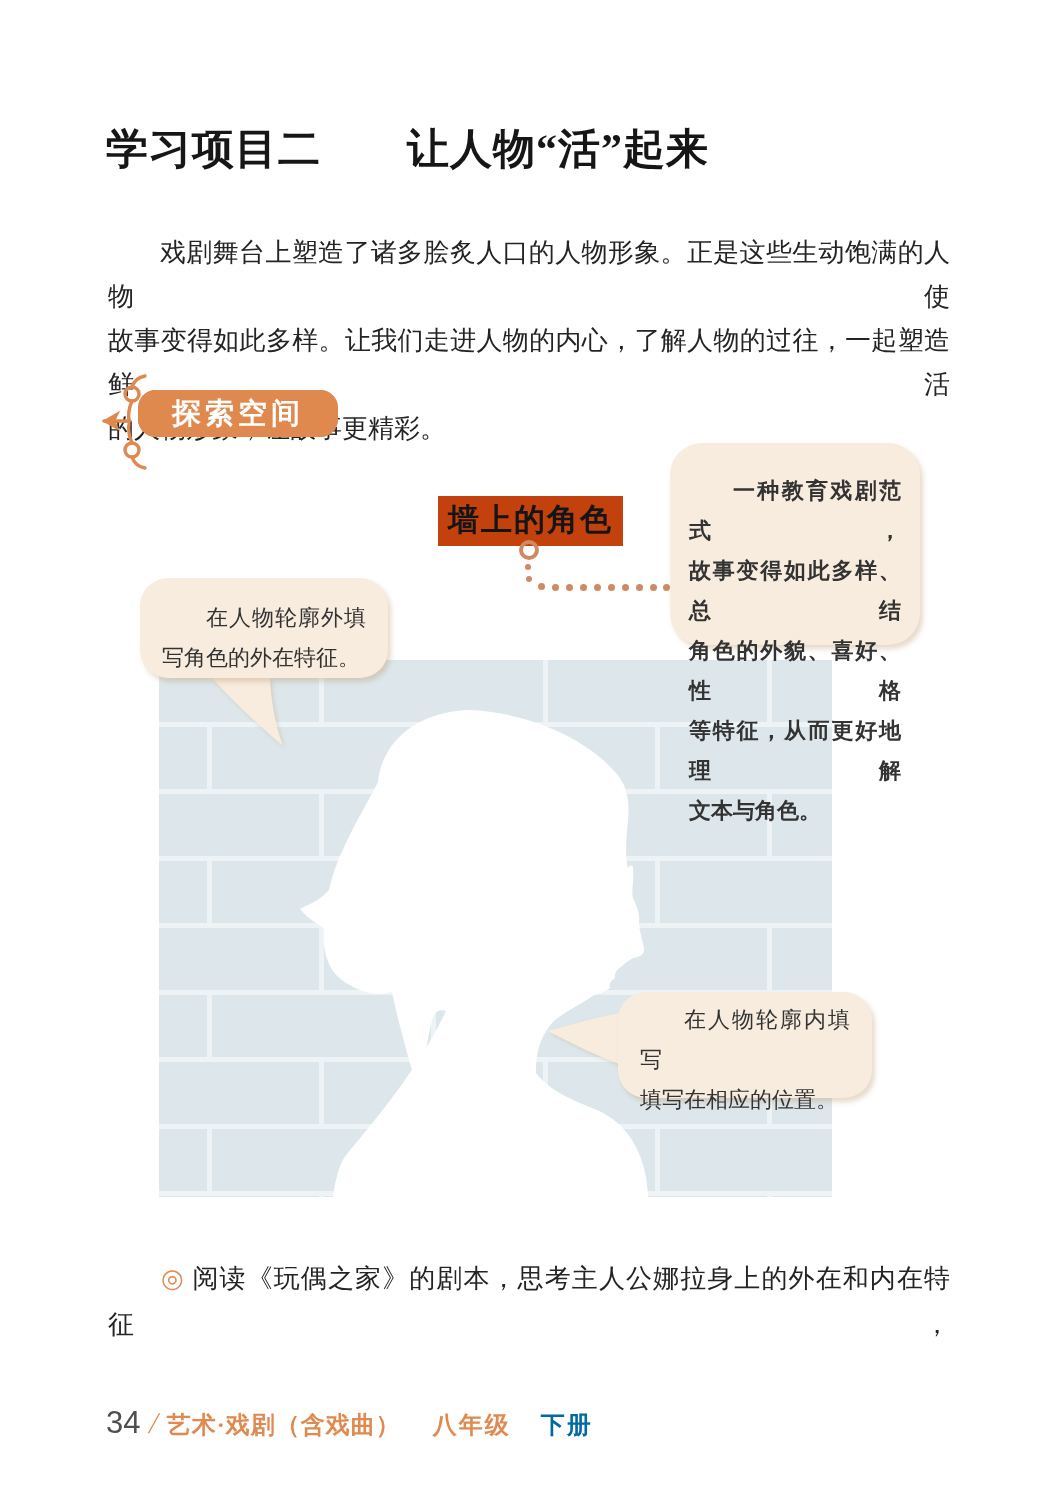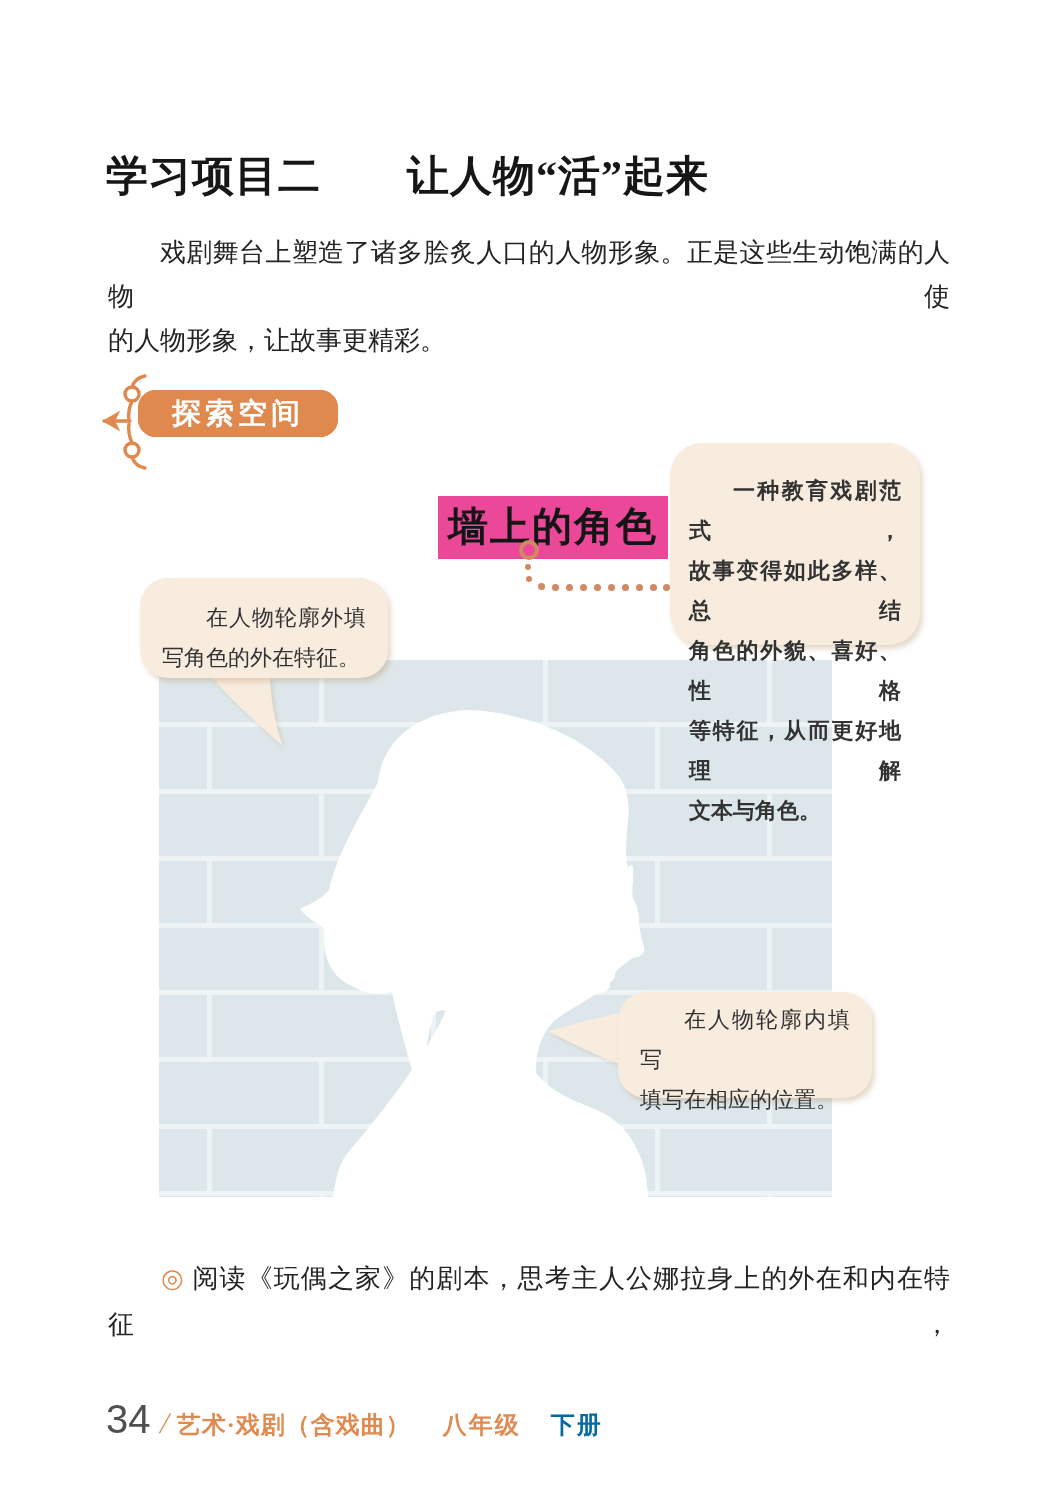--- a/index.html
+++ b/index.html
@@ -4,43 +4,43 @@
 <style>
   html,body{margin:0;padding:0;background:#888;}
   .page{
     position:relative;width:1060px;height:1508px;margin:0 auto;
     background:#ffffff;overflow:hidden;
     font-family:"Liberation Serif","DejaVu Serif",serif;
     color:#222;
   }
   
   .title{
-    position:absolute;left:106px;top:148px;width:860px;
+    position:absolute;left:106px;top:121px;width:860px;
     font-size:42px;font-weight:bold;color:#161616;letter-spacing:1px;
   }
   
   .intro{position:absolute;left:108px;top:231px;width:842px;font-size:26px;line-height:44px;color:#242424;}
   .line{white-space:nowrap;}
   .jl{white-space:normal;text-align:justify;text-align-last:justify;}
   .ind{text-indent:2em;}
   
   .badge-wrap{position:absolute;left:96px;top:374px;height:96px;}
   .ornament{position:absolute;left:0;top:0;}
   .badge{
     position:absolute;left:42px;top:16px;width:200px;height:47px;
     background:#e0894f;border-radius:18px;
     display:flex;align-items:center;justify-content:center;
     color:#fff;font-size:29px;font-weight:bold;letter-spacing:4px;
     box-shadow:inset 0 0 0 2px #e0894f;
   }
   
   .wall-label{
     position:absolute;left:438px;top:496px;
-    background:#ec4899;padding:3px 10px 5px 10px;
-    font-size:40px;font-weight:bold;color:#151515;letter-spacing:2px;
+    background:#c2410c;padding:3px 10px 5px 10px;
+    font-size:31px;font-weight:bold;color:#151515;letter-spacing:2px;
   }
   .ring{
     position:absolute;left:519px;top:540px;width:12px;height:12px;
     border:4px solid #d08a63;border-radius:50%;background:transparent;
   }
   .dot{position:absolute;width:7px;height:7px;border-radius:50%;background:#d08a63;}
   .dot.sm{width:6px;height:6px;}
   
   .bubble{
     position:absolute;background:#f8ecdf;border-radius:28px;
@@ -55,35 +55,36 @@
   .bubble-inner{left:618px;top:992px;width:254px;height:106px;}
   .bubble-inner .inner{padding:8px 22px;}
   .tail{position:absolute;filter:drop-shadow(2px 2px 2px rgba(186,148,108,0.3));}
   
   .wall{position:absolute;left:159px;top:660px;width:673px;height:537px;}
   
   .task{position:absolute;left:108px;top:1256px;width:842px;font-size:26px;line-height:46px;color:#242424;}
   .marker{color:#df8a50;}
   
   .footer{position:absolute;left:106px;top:1381px;display:flex;align-items:baseline;}
-  .page-num{font-family:"Liberation Sans","DejaVu Sans",sans-serif;font-size:40px;color:#4f4f4f;}
+  .page-num{font-family:"Liberation Sans","DejaVu Sans",sans-serif;font-size:31px;color:#4f4f4f;}
   .slash{color:#df8a50;font-size:30px;margin:0 8px 0 10px;transform:skewX(-12deg);}
   .course{color:#df8a50;font-size:24px;font-weight:bold;letter-spacing:1px;}
   .grade{color:#df8a50;font-size:24px;font-weight:bold;margin-left:32px;letter-spacing:2px;margin-top:28px;}
   .volume{color:#0369a1;font-size:24px;font-weight:bold;margin-left:30px;letter-spacing:2px;}
 </style>
 </head>
 <body>
 
 <div class="page">
 
   <div class="title">学习项目二　　让人物“活”起来</div>
 
   <div class="intro">
     <div class="line jl ind">戏剧舞台上塑造了诸多脍炙人口的人物形象。正是这些生动饱满的人物使</div>
+    <div class="line jl">故事变得如此多样。让我们走进人物的内心，了解人物的过往，一起塑造鲜活</div>
     <div class="line">的人物形象，让故事更精彩。</div>
   </div>
 
   <div class="badge-wrap">
     <svg class="ornament" width="62" height="96" viewBox="0 0 62 96">
       <g fill="none" stroke="#e0894f" stroke-width="3.4" stroke-linecap="round">
         <path d="M34 47 L8 47"></path>
         <path d="M8 47 L22 39 L18 47 L22 55 Z" fill="#e0894f" stroke-width="2"></path>
         <circle cx="36" cy="20" r="7"></circle>
         <path d="M36 27 C33 34 32 40 33 46"></path>

